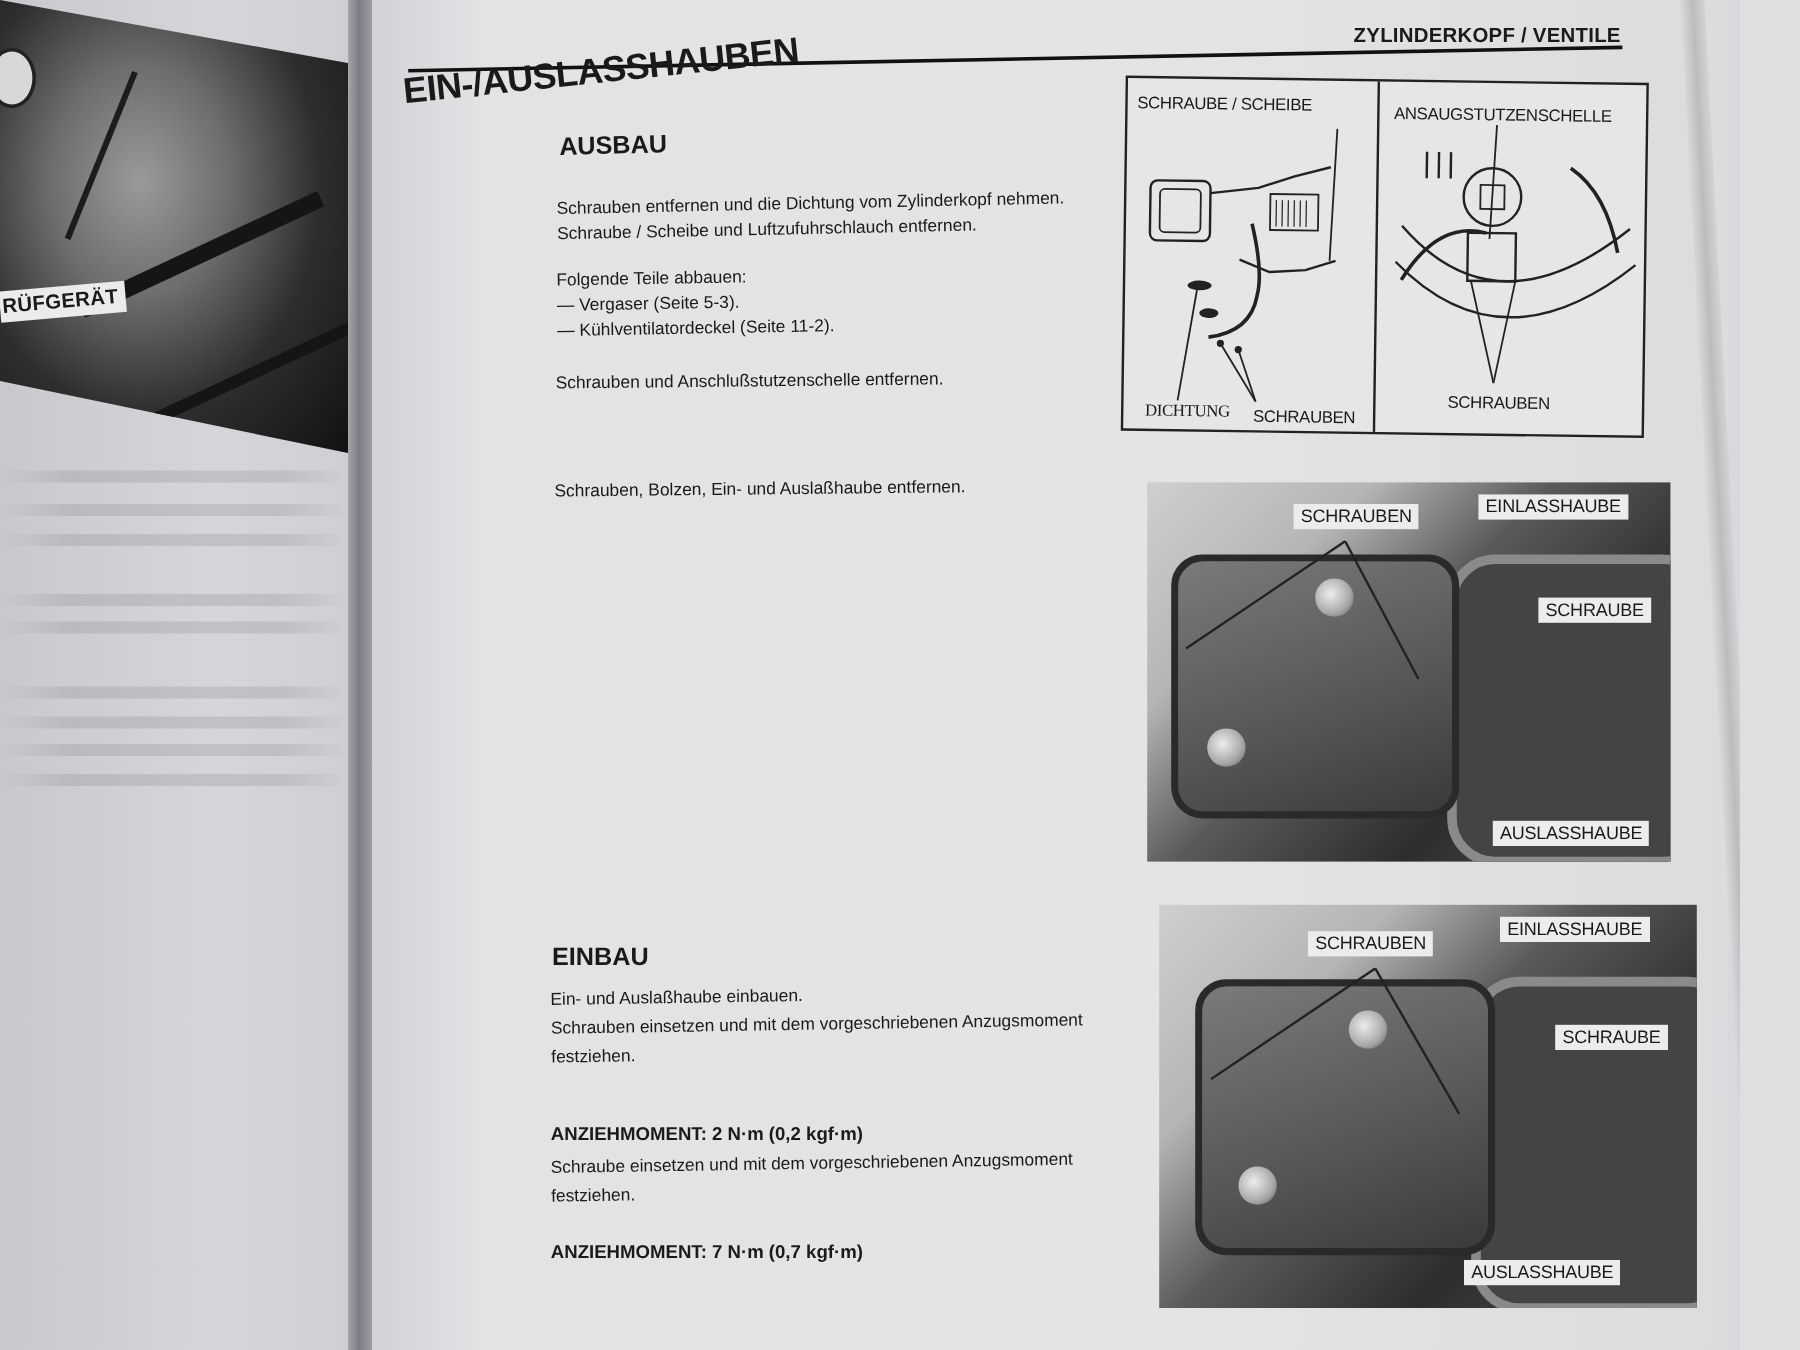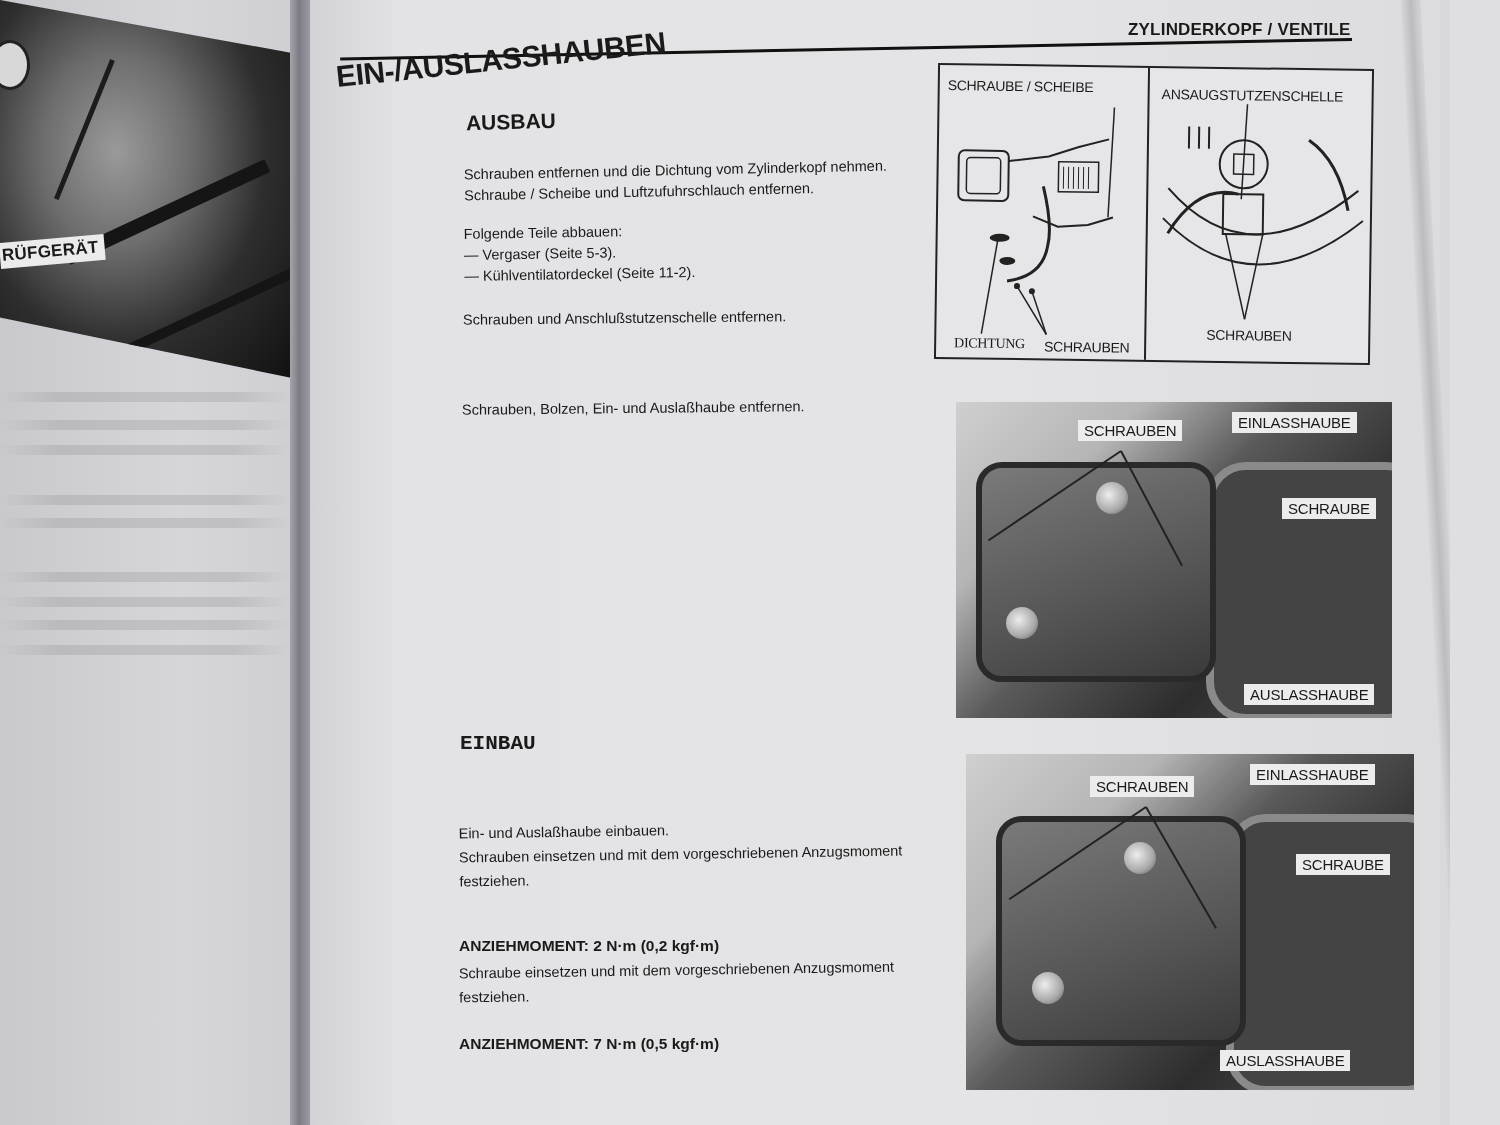--- a/index.html
+++ b/index.html
@@ -218,36 +218,36 @@
   <div class="bolt" style="left:140px; top:80px;"></div>
   <div class="bolt" style="left:50px; top:205px;"></div>
   <div class="arrow-line" style="left:165px; top:48px; width:160px; transform:rotate(146deg);"></div>
   <div class="arrow-line" style="left:165px; top:48px; width:130px; transform:rotate(62deg);"></div>
   <div class="photo-label" style="left:122px; top:18px;">SCHRAUBEN</div>
   <div class="photo-label" style="left:276px; top:10px;">EINLASSHAUBE</div>
   <div class="photo-label" style="left:326px; top:96px;">SCHRAUBE</div>
   <div class="photo-label" style="left:288px; top:282px;">AUSLASSHAUBE</div>
 </div>
 
-<div class="h-sub" style="left:460px; top:732px;font-family:Liberation Mono, monospace;">EINBAU</div>
+<div class="h-sub" style="left:460px; top:786px;">EINBAU</div>
 
 <div class="para" style="left:459px; top:818px; line-height:24px; transform:rotate(-0.9deg);">
   <span class="line">Ein- und Auslaßhaube einbauen.</span>
   <span class="line">Schrauben einsetzen und mit dem vorgeschriebenen Anzugsmoment</span>
   <span class="line">festziehen.</span>
 </div>
 
 <div class="torque" style="left:459px; top:937px;">ANZIEHMOMENT: 2 N·m (0,2 kgf·m)</div>
 
 <div class="para" style="left:459px; top:958px; line-height:24px; transform:rotate(-0.9deg);">
   <span class="line">Schraube einsetzen und mit dem vorgeschriebenen Anzugsmoment</span>
   <span class="line">festziehen.</span>
 </div>
 
-<div class="torque" style="left:459px; top:1035px;">ANZIEHMOMENT: 7 N·m (0,5 kgf·m)</div>
+<div class="torque" style="left:459px; top:1035px;">ANZIEHMOMENT: 7 N·m (0,7 kgf·m)</div>
 
 <div class="photo" style="left:966px; top:754px; width:448px; height:336px;">
   <div class="engine" style="left:260px; top:60px; width:220px; height:280px;"></div>
   <div class="cover" style="left:30px; top:62px; width:250px; height:230px;"></div>
   <div class="bolt" style="left:158px; top:88px;"></div>
   <div class="bolt" style="left:66px; top:218px;"></div>
   <div class="arrow-line" style="left:180px; top:52px; width:165px; transform:rotate(146deg);"></div>
   <div class="arrow-line" style="left:180px; top:52px; width:140px; transform:rotate(60deg);"></div>
   <div class="photo-label" style="left:124px; top:22px;">SCHRAUBEN</div>
   <div class="photo-label" style="left:284px; top:10px;">EINLASSHAUBE</div>

